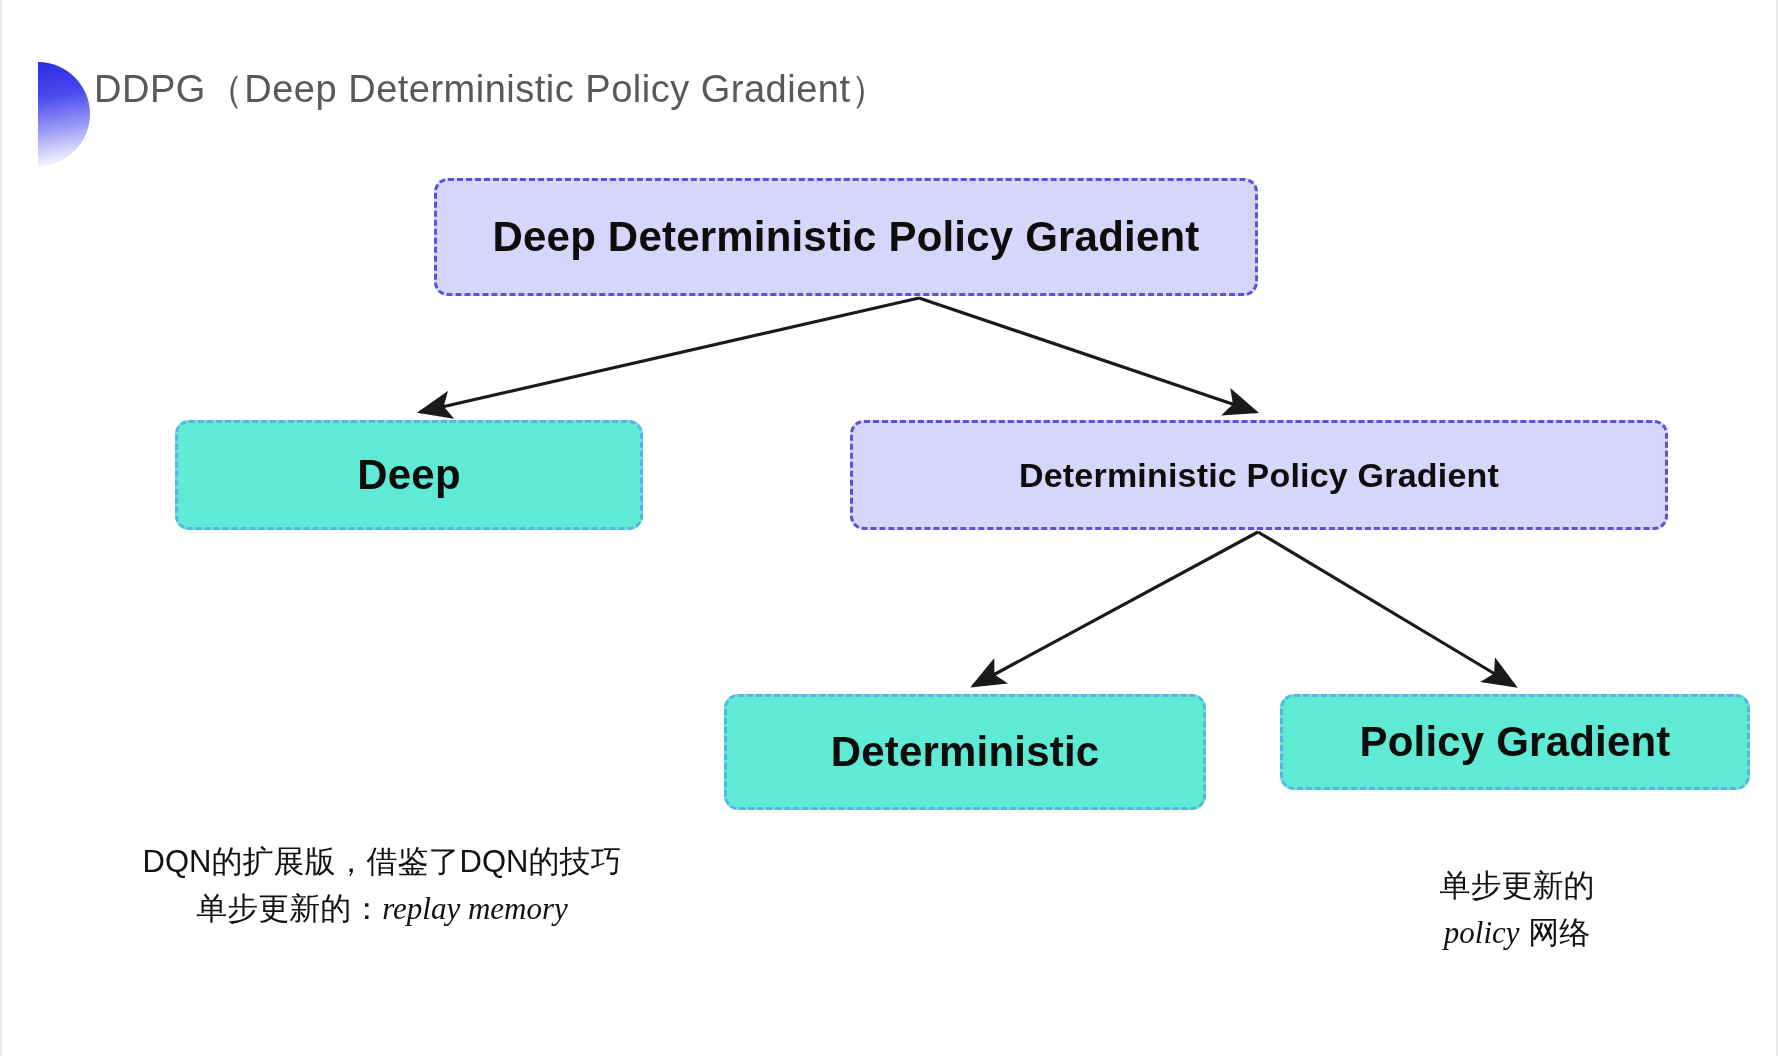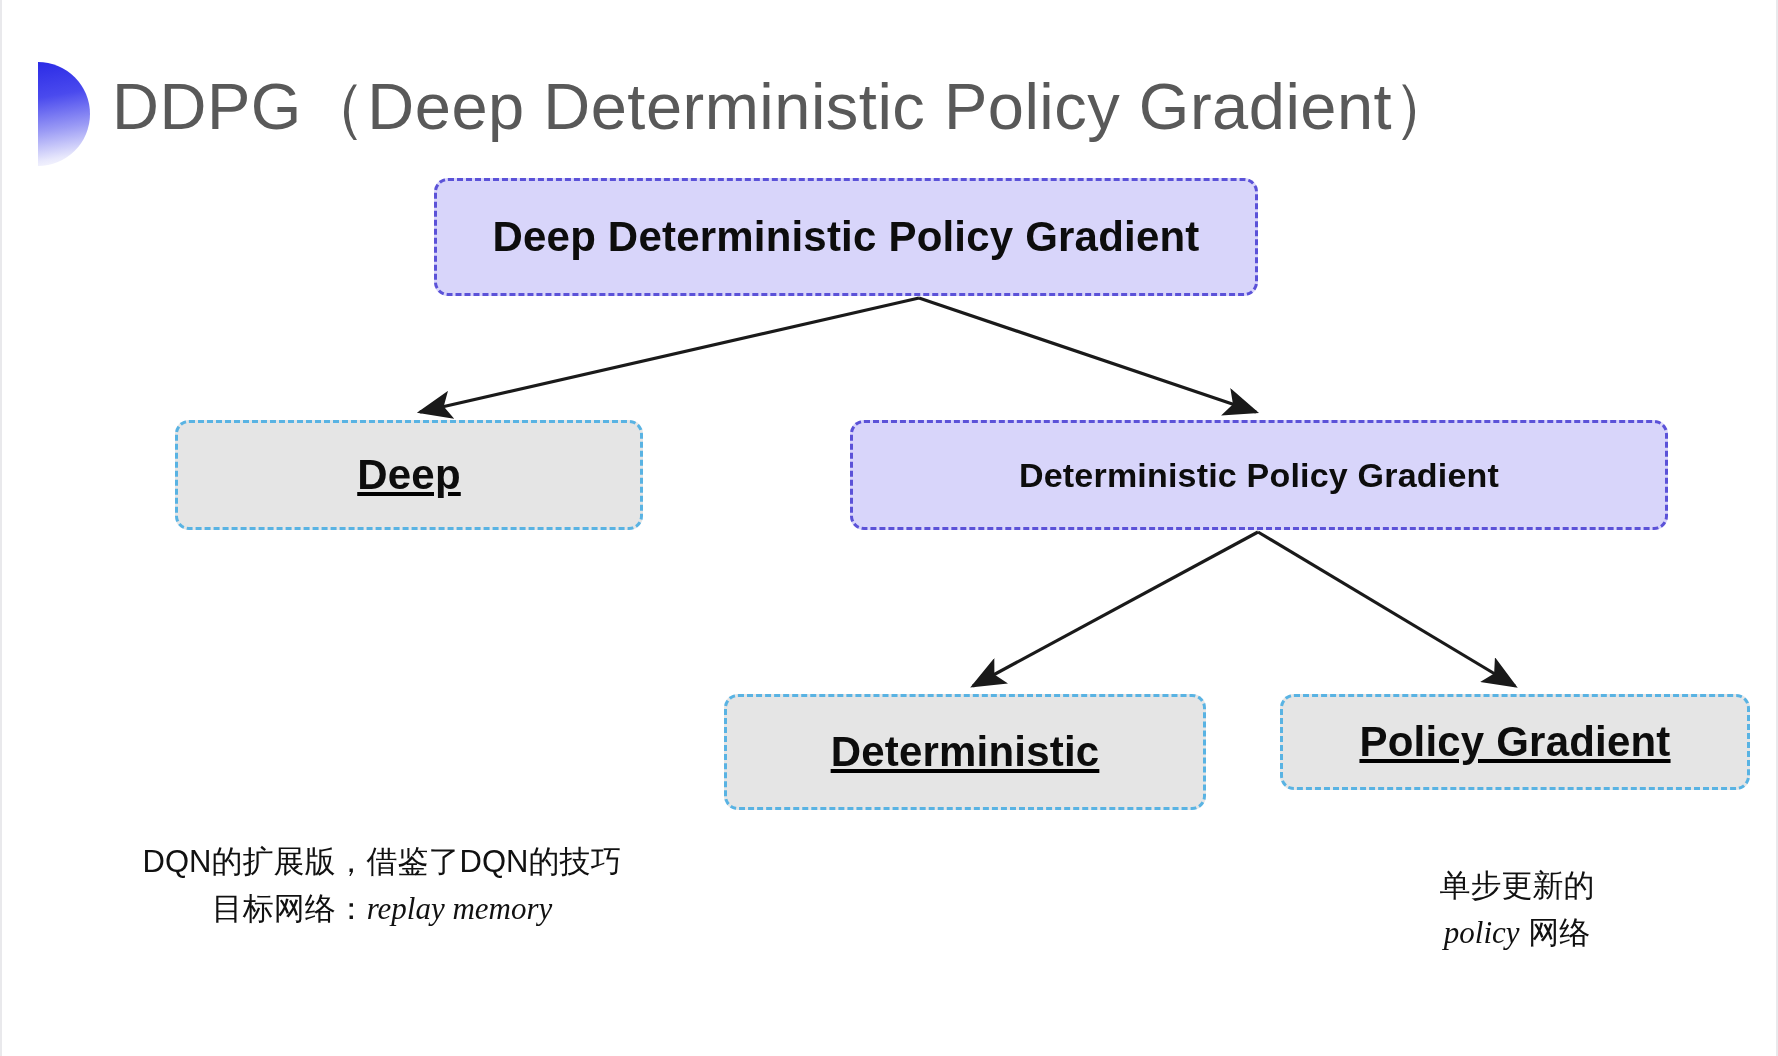--- a/index.html
+++ b/index.html
@@ -27,23 +27,23 @@
     position: absolute;
     left: 36px;
     top: 62px;
     width: 52px;
     height: 104px;
     border-radius: 0 52px 52px 0;
     background: linear-gradient(170deg, #2b2be6 0%, #4a4aee 32%, #9a9af5 62%, #e8e8fc 88%, #ffffff 100%);
   }
   .title-text {
     position: absolute;
-    left: 110px;
+    left: 92px;
     top: 66px;
-    font-size: 65px;
+    font-size: 38px;
     line-height: 1.25;
     color: #595959;
     letter-spacing: 0.5px;
     white-space: nowrap;
     font-weight: 400;
   }
 
   
   .node {
     position: absolute;
@@ -58,23 +58,22 @@
     color: #0d0d0d;
     font-weight: 600;
     letter-spacing: 0.2px;
     white-space: nowrap;
   }
   .node-purple {
     background: #d8d5fa;
     border: 3px dashed #5b52d8;
   }
   .node-blue {
-    background: #e5e5e5;
+    background: #5eead4;
     border: 3px dashed #59b3e3;
-    text-decoration: underline;
   }
 
   #node-root   { left: 432px; top: 178px;  width: 824px;  height: 118px; }
   #node-root .node-label   { font-size: 42px; }
 
   #node-deep   { left: 173px; top: 420px;  width: 468px; height: 110px; }
   #node-deep .node-label   { font-size: 42px; }
 
   #node-dpg    { left: 848px; top: 420px;  width: 818px; height: 110px; }
   #node-dpg .node-label    { font-size: 34px; }
@@ -165,21 +164,21 @@
   <div id="node-det" class="node node-blue">
     <span class="node-label">Deterministic</span>
   </div>
 
   <div id="node-pg" class="node node-blue">
     <span class="node-label">Policy Gradient</span>
   </div>
 
   <div id="caption-deep" class="caption">
     <div class="cap-line">DQN的扩展版，借鉴了DQN的技巧</div>
-    <div class="cap-line"><span class="mixed-cn">目标网络：</span><span class="mixed-it">replay memory</span></div>
+    <div class="cap-line"><span class="mixed-cn">单步更新的：</span><span class="mixed-it">replay memory</span></div>
   </div>
 
 
   <div id="caption-pg" class="caption">
     <div class="cap-line">单步更新的</div>
     <div class="cap-line"><span class="mixed-it">policy</span><span class="mixed-cn"> 网络</span></div>
   </div>
 
 </div>
 

